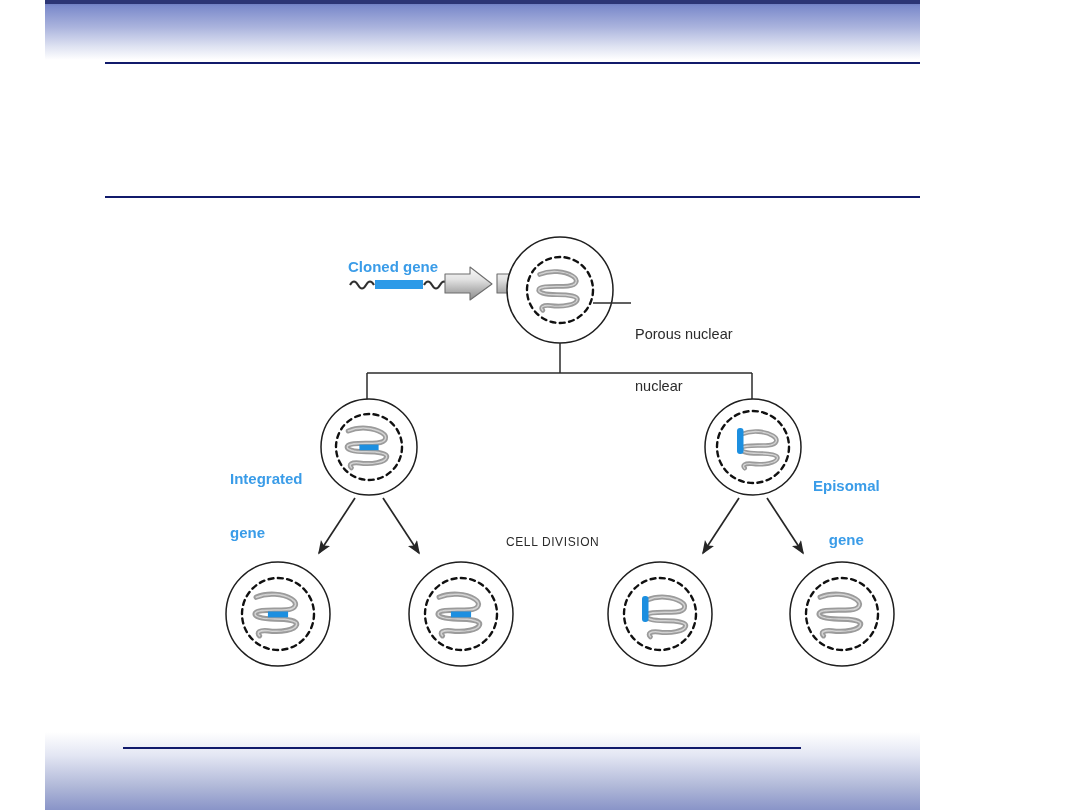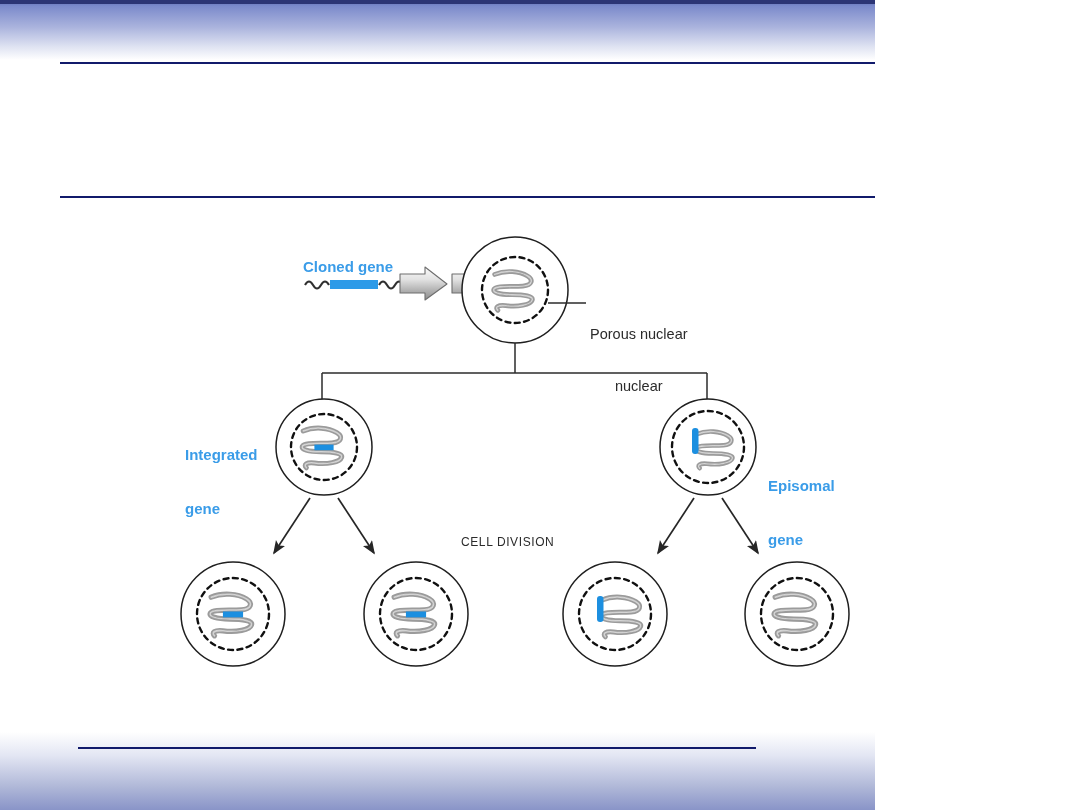--- a/index.html
+++ b/index.html
@@ -8,20 +8,21 @@
     padding: 0;
     background: #ffffff;
   }
   #slide {
     position: relative;
     width: 875px;
     height: 810px;
     overflow: hidden;
     background: #ffffff;
     font-family: "Liberation Sans", sans-serif;
+    margin-left: 45px;
   }
   
   .band-top {
     position: absolute;
     left: 0; top: 0;
     width: 1080px; height: 60px;
     background: linear-gradient(to bottom, #5c6cb0 0%, #7b8acb 10%, #aab3dd 45%, #dfe3f2 78%, #ffffff 100%);
   }
   .band-top-edge {
     position: absolute;
@@ -78,31 +79,30 @@
     line-height: 1.2;
   }
   .lbl-blue {
     color: #3a9ce8;
     font-size: 15px;
     font-weight: 600;
   }
   .lbl-dark {
     color: #2b2b2b;
     font-size: 14.5px;
-    text-align: center;
   }
   .lbl-cell-div {
     color: #2b2b2b;
     font-size: 12px;
     letter-spacing: 0.6px;
   }
   #lbl-cloned   { left: 303px; top: 258px; }
   #lbl-porous   { left: 590px; top: 291px; }
-  #lbl-integr   { left: 185px; top: 410px; }
-  #lbl-episom   { left: 768px; top: 441px; }
+  #lbl-integr   { left: 185px; top: 434px; }
+  #lbl-episom   { left: 768px; top: 441px; text-align: center; }
   #lbl-celldiv  { left: 461px; top: 535px; }
 
   
   .logo {
     position: absolute;
     left: 958px; top: 684px;
     width: 64px; height: 64px;
   }
 </style>
 </head>

